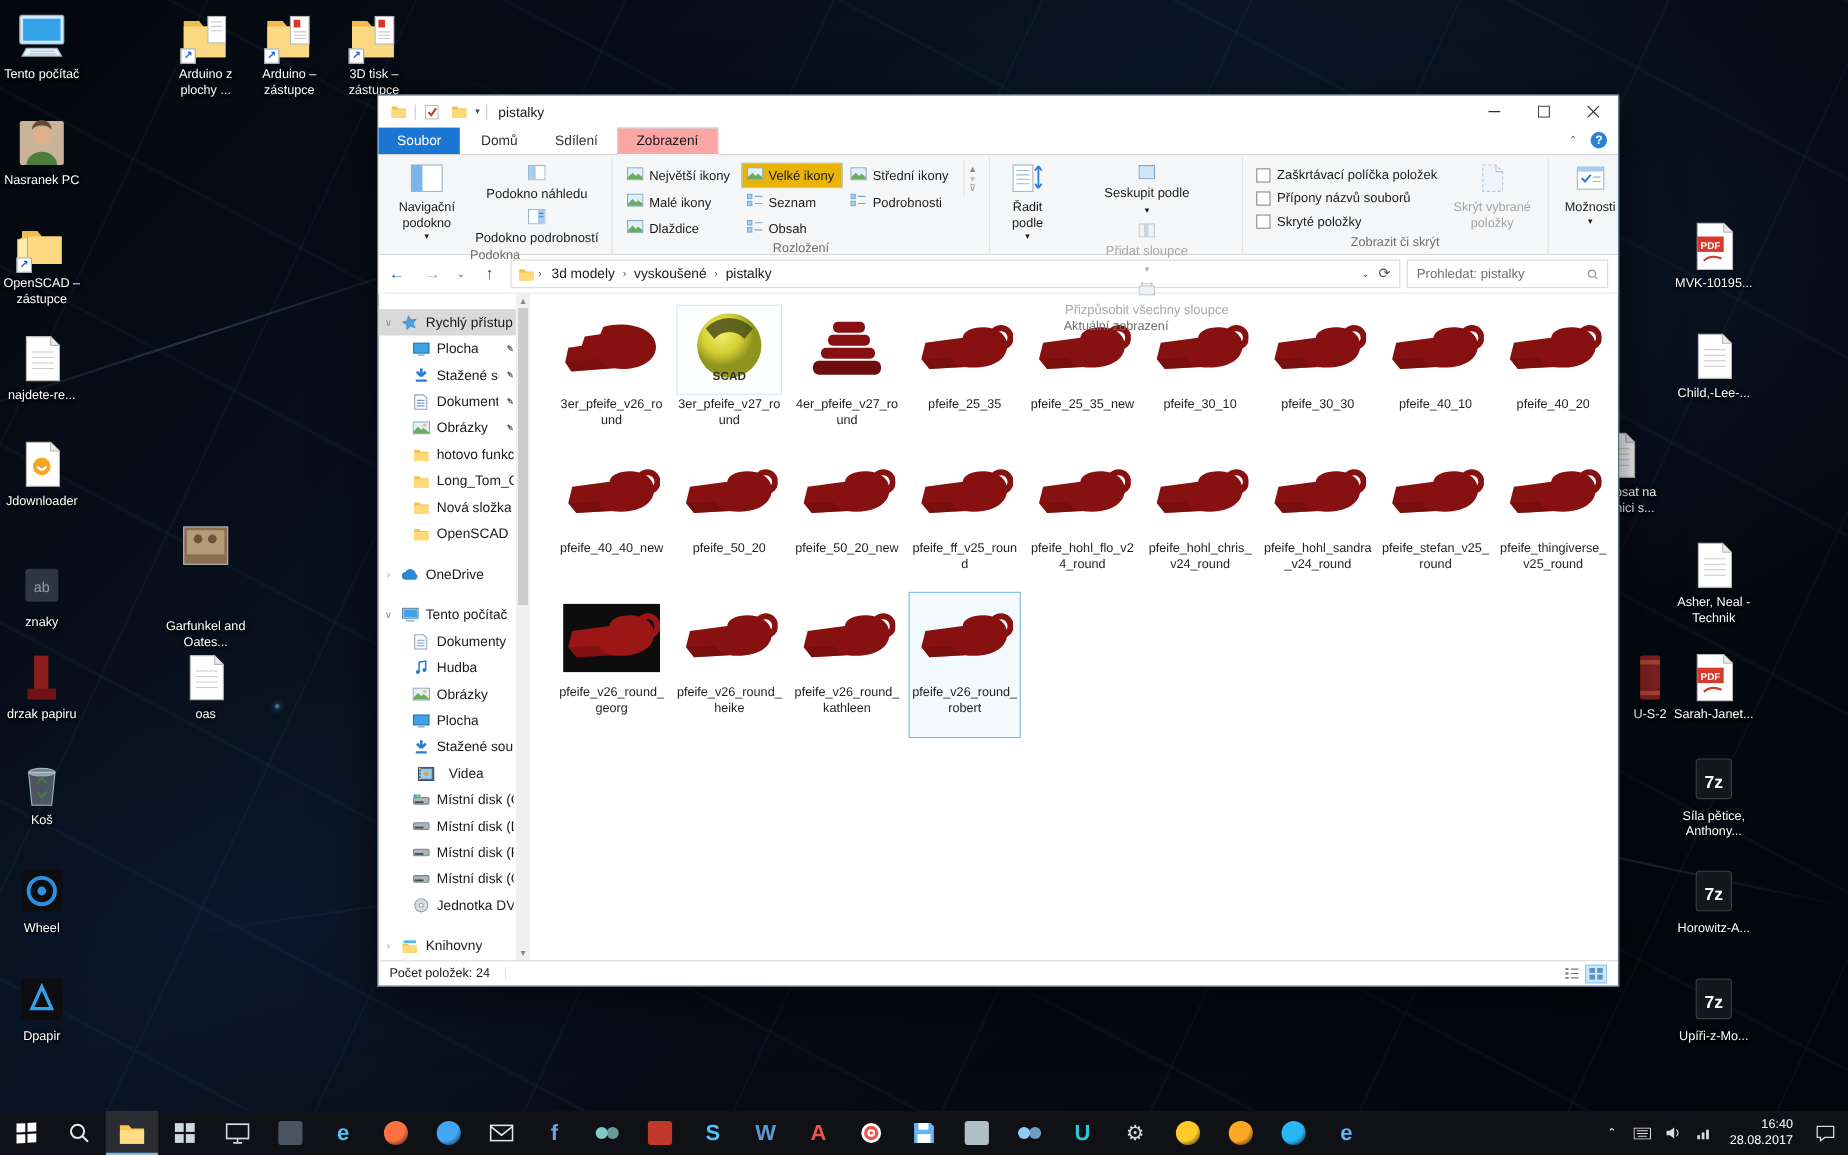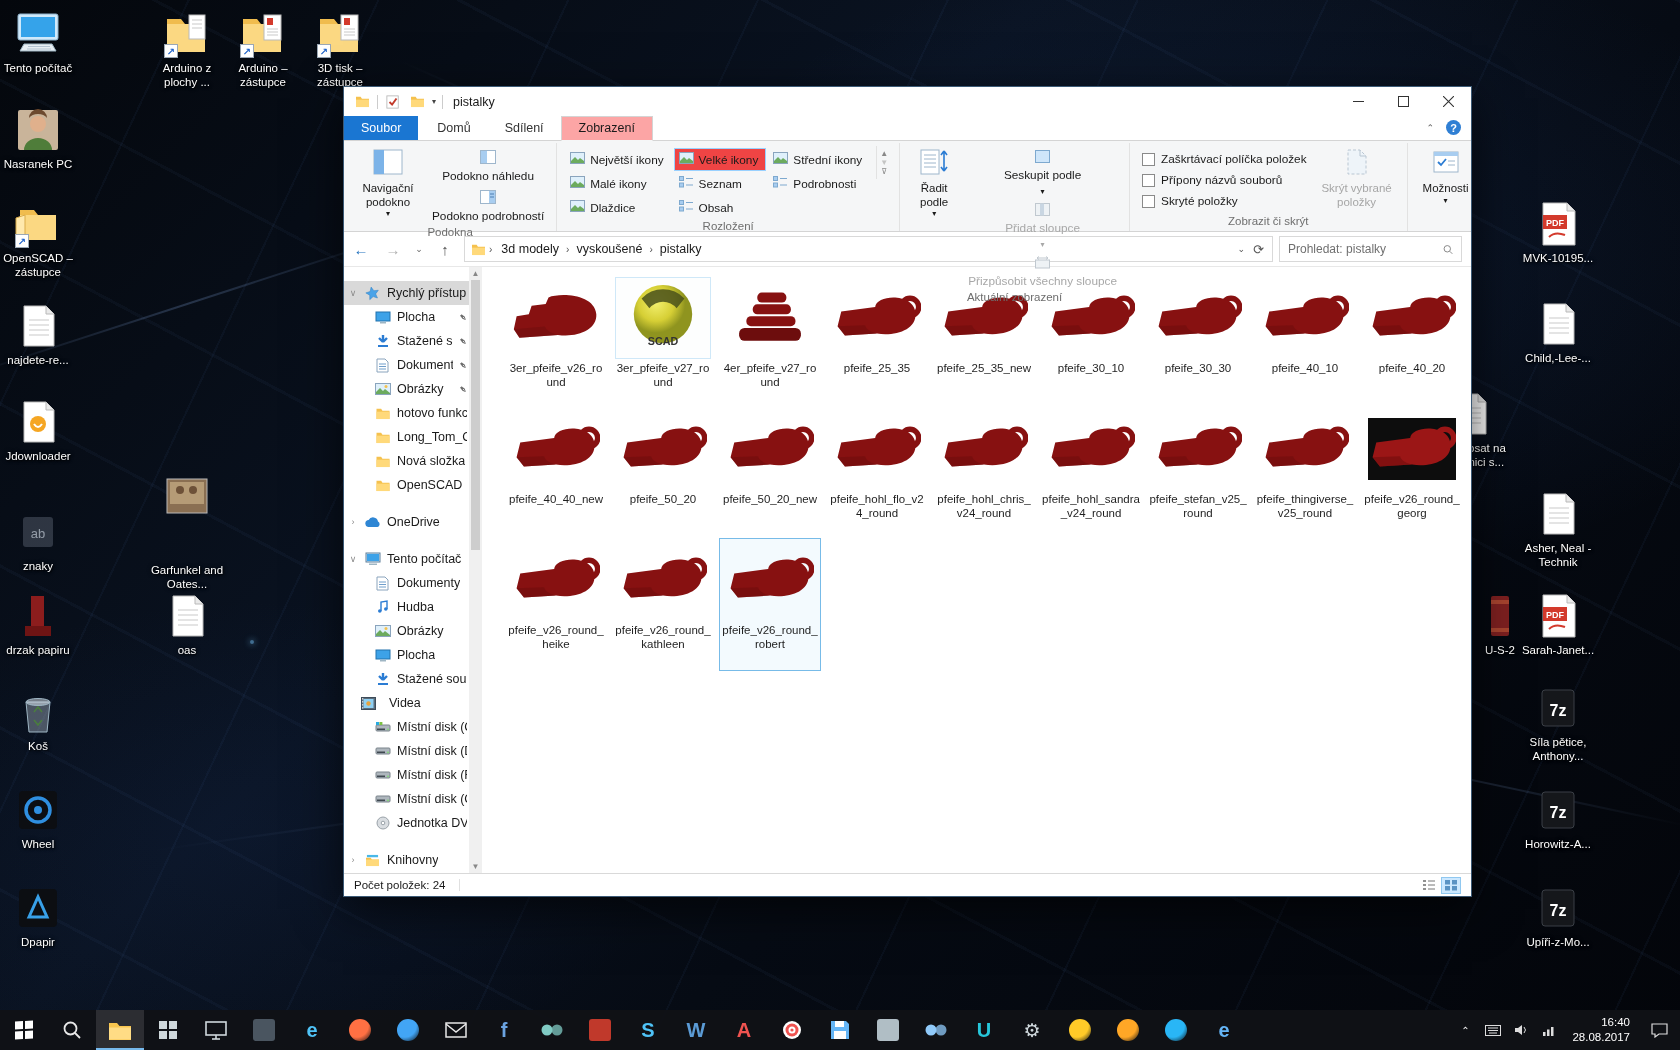--- a/index.html
+++ b/index.html
@@ -52,21 +52,21 @@
   .rfooter { height:17px; text-align:center; font-size:11.5px; color:#6e6e6e; line-height:15px; }
   .bigbtn { display:flex; flex-direction:column; align-items:center; width:72px; padding:3px 2px; font-size:11.5px; color:#1a1a1a; text-align:center; line-height:1.2; }
   .bigbtn .bicon { margin-bottom:3px; }
   .bigbtn.disabled { color:#a6a6a6; }
   .smallcol { display:flex; flex-direction:column; gap:3px; padding-top:2px; }
   .smallbtn { display:flex; align-items:center; gap:5px; font-size:11.8px; color:#1a1a1a; padding:2px 4px; white-space:nowrap;flex-direction:column; }
   .smallbtn.disabled { color:#a8a8a8; }
   .smallbtn .caret { font-size:8px; color:inherit; }
   .gallery { display:grid; grid-template-columns:auto auto auto; gap:1px 2px; padding-top:2px; }
   .gitem { display:flex; align-items:center; gap:5px; font-size:11.8px; color:#1a1a1a; padding:3px 7px 3px 4px; border:1px solid transparent; white-space:nowrap; }
-  .gitem.selected { background:#ef4444; border-color:#99d1ff; }
+  .gitem.selected { background:#eab308; border-color:#99d1ff; }
   .gscroll { display:flex; flex-direction:column; justify-content:space-between; width:15px; margin-left:2px; padding:3px 0; border-left:1px solid #e2e2e2; align-items:center; font-size:8px; color:#888; }
   .chk { display:flex; align-items:center; gap:6px; font-size:11.8px; color:#1a1a1a; padding:2px 4px; white-space:nowrap; }
   .chk .box { width:13px; height:13px; border:1px solid #8a8a8a; background:#fff; }
 
   
   .addr { height:35px; display:flex; align-items:center; background:#fff; padding:0 9px 0 4px; gap:6px; border-bottom:1px solid #e8e8e8; flex:0 0 auto; }
   .navbtn { width:26px; height:26px; display:flex; align-items:center; justify-content:center; font-size:15px; color:#2171be; }
   .navbtn.dis { color:#b0b0b0; }
   .navbtn.small { width:14px; font-size:9px; color:#666; }
   .crumbbox { flex:1; height:26px; border:1px solid #d9d9d9; display:flex; align-items:center; padding:0 2px 0 6px; gap:2px; }
@@ -845,21 +845,21 @@
           </div>
           <div class="sitem" style="padding-left: 30px;">
             <span class="sic">
               <svg width="14" height="14" viewBox="0 0 14 14">
                 <path d="M7 1 v7 M7 8 l-4-4 M7 8 l4-4" stroke="#2b7cd3" stroke-width="2.4" fill="none"></path>
                 <path d="M2 12 h10" stroke="#2b7cd3" stroke-width="2"></path>
               </svg>
             </span>
             <span class="slabel">Stažené soubory</span>
           </div>
-          <div class="sitem" style="padding-left: 16px; gap: 12px;">
+          <div class="sitem" style="padding-left: 35px; gap: 12px;">
             <span class="sic">
               <svg width="15" height="13" viewBox="0 0 15 13">
                 <rect x="0.5" y="0.5" width="14" height="12" fill="#5a6b7a" stroke="#3e4c59"></rect>
                 <rect x="2.5" y="2" width="10" height="9" fill="#8fd0f2"></rect>
                 <rect x="1" y="1" width="1.3" height="1.6" fill="#ccc"></rect>
                 <rect x="1" y="4" width="1.3" height="1.6" fill="#ccc"></rect>
                 <rect x="1" y="7" width="1.3" height="1.6" fill="#ccc"></rect>
                 <rect x="1" y="10" width="1.3" height="1.6" fill="#ccc"></rect>
                 <circle cx="7.5" cy="6.5" r="2.2" fill="#e8a33d"></circle>
               </svg>
@@ -1054,20 +1054,30 @@
           </div>
           <div class="ftile">
             <div class="fthumb">
               <svg width="88" height="62" viewBox="0 0 96 64">
                 <circle cx="84" cy="20" r="9.5" fill="none" stroke="#871111" stroke-width="6"></circle>
     <path d="M5 41 L9 25 L46 20 C47 6 89 4 90 27 C91 45 68 52 48 49 L13 51 Z" fill="#871111"></path>
     <path d="M5 41 L13 51 L48 49 C40 47 36 44 35 40 Z" fill="#6d0d0d" opacity=".55"></path>
               </svg>
             </div>
                  <div class="flabel">pfeife_50_20_new</div>
+          </div>
+          <div class="ftile">
+            <div class="fthumb">
+              <svg width="88" height="62" viewBox="0 0 96 64">
+                <circle cx="84" cy="20" r="9.5" fill="none" stroke="#871111" stroke-width="6"></circle>
+    <path d="M5 41 L9 25 L46 20 C47 6 89 4 90 27 C91 45 68 52 48 49 L13 51 Z" fill="#871111"></path>
+    <path d="M5 41 L13 51 L48 49 C40 47 36 44 35 40 Z" fill="#6d0d0d" opacity=".55"></path>
+              </svg>
+            </div>
+                 <div class="flabel">pfeife_ff_v25_round</div>
           </div>
           <div class="ftile">
             <div class="fthumb">
               <svg width="88" height="62" viewBox="0 0 96 64">
                 <circle cx="84" cy="20" r="9.5" fill="none" stroke="#871111" stroke-width="6"></circle>
     <path d="M5 41 L9 25 L46 20 C47 6 89 4 90 27 C91 45 68 52 48 49 L13 51 Z" fill="#871111"></path>
     <path d="M5 41 L13 51 L48 49 C40 47 36 44 35 40 Z" fill="#6d0d0d" opacity=".55"></path>
               </svg>
             </div>
                  <div class="flabel">pfeife_hohl_flo_v24_round</div>

